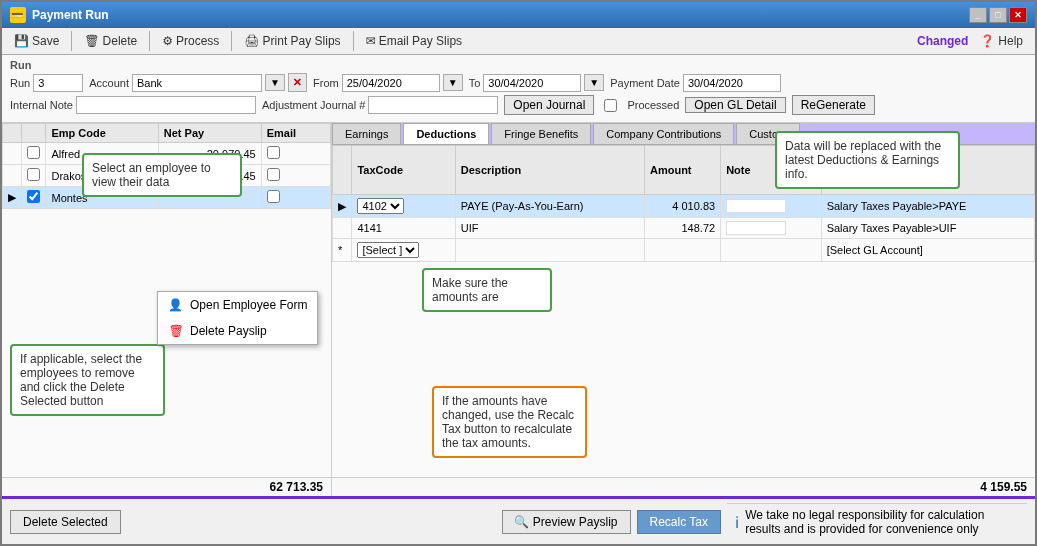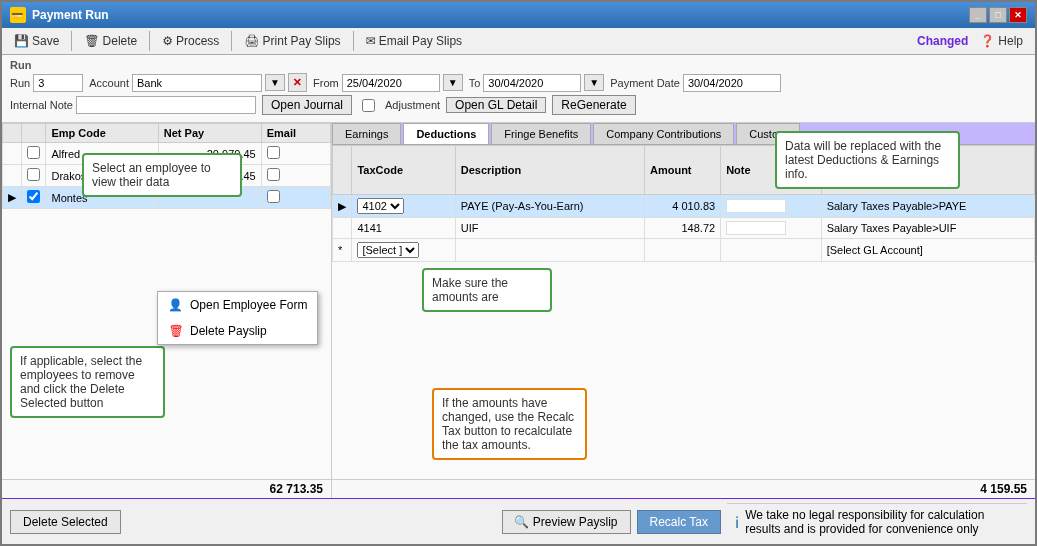--- a/index.html
+++ b/index.html
@@ -36,21 +36,21 @@
     .emp-table tr.selected { background: #cce5ff; }
     .right-panel { flex: 1; display: flex; flex-direction: column; background: #fafafa; }
     .tabs { display: flex; border-bottom: 1px solid #aaa; background: #c4b5fd; }
     .tab { padding: 4px 12px; border: 1px solid #aaa; border-bottom: none; cursor: pointer; font-size: 11px; background: #d8d8d8; margin-right: 2px; }
     .tab.active { background: white; font-weight: bold; }
     .deductions-table-area { flex: 1; overflow-y: auto; }
     .ded-table { width: 100%; border-collapse: collapse; }
     .ded-table th { background: #e8e8e8; border: 1px solid #ccc; padding: 18px 5px; font-size: 11px; text-align: left; }
     .ded-table td { border: 1px solid #ddd; padding: 3px 5px; font-size: 11px; }
     .ded-table tr.selected { background: #cce5ff; }
-    .bottom-bar { padding: 4px 8px; border-top: 1px solid #6d28d9; display: flex; align-items: center; justify-content: space-between; background: #f0f0f0; }
+    .bottom-bar { padding: 4px 8px; border-top: 3px solid #6d28d9; display: flex; align-items: center; justify-content: space-between; background: #f0f0f0; }
     .bottom-left { display: flex; align-items: center; gap: 6px; }
     .bottom-right { display: flex; align-items: center; gap: 6px; }
     .action-btn { padding: 4px 12px; border: 1px solid #888; background: #e8e8e8; cursor: pointer; font-size: 11px; display: flex; align-items: center; gap: 3px; }
     .total-row { display: flex; align-items: center; justify-content: flex-end; padding: 2px 8px; border-top: 1px solid #ccc; font-size: 11px; font-weight: bold; background: #f8f8f8; }
     .left-total { padding: 2px 8px; font-size: 11px; font-weight: bold; border-top: 1px solid #ccc; background: #f8f8f8; text-align: right; }
     .tooltip-green { position: absolute; background: white; border: 2px solid #4a9e4a; border-radius: 4px; padding: 6px 8px; font-size: 11px; color: #333; max-width: 160px; z-index: 100; }
     .tooltip-orange { position: absolute; background: white; border: 2px solid #e87c00; border-radius: 4px; padding: 6px 8px; font-size: 11px; color: #333; max-width: 160px; z-index: 100; }
     .context-menu { position: absolute; background: white; border: 1px solid #aaa; box-shadow: 2px 2px 5px rgba(0,0,0,0.3); z-index: 200; min-width: 160px; }
     .context-item { display: flex; align-items: center; gap: 6px; padding: 5px 10px; cursor: pointer; font-size: 12px; }
     .context-icon { width: 16px; height: 16px; display: flex; align-items: center; justify-content: center; }
@@ -133,26 +133,30 @@
       <div class="field-group">
         <span class="field-label">Payment Date</span>
         <input class="field-input date" type="text" value="30/04/2020" style="">
       </div>
     </div>
     <div class="form-row">
       <div class="field-group">
         <span class="field-label">Internal Note</span>
         <input class="field-input large" type="text" value="" style="">
       </div>
+      <div class="field-group">
+        <span class="field-label">Adjustment Journal #</span>
+        <input class="field-input medium" type="text" value="" style="">
+      </div>
       <div class="processed-row">
         <button class="action-btn" style="padding:2px 8px;font-size:11px;">
           <span>Open Journal</span>
         </button>
         <input type="checkbox" style="">
-        <span class="field-label">Adjustment</span>
+        <span class="field-label">Processed</span>
       </div>
       <button class="action-btn" style="padding:0 8px;font-size:11px;">
         <span>Open GL Detail</span>
       </button>
       <button class="action-btn" style="padding:2px 8px;font-size:11px;">
         <span>ReGenerate</span>
       </button>
     </div>
   </div>
 

